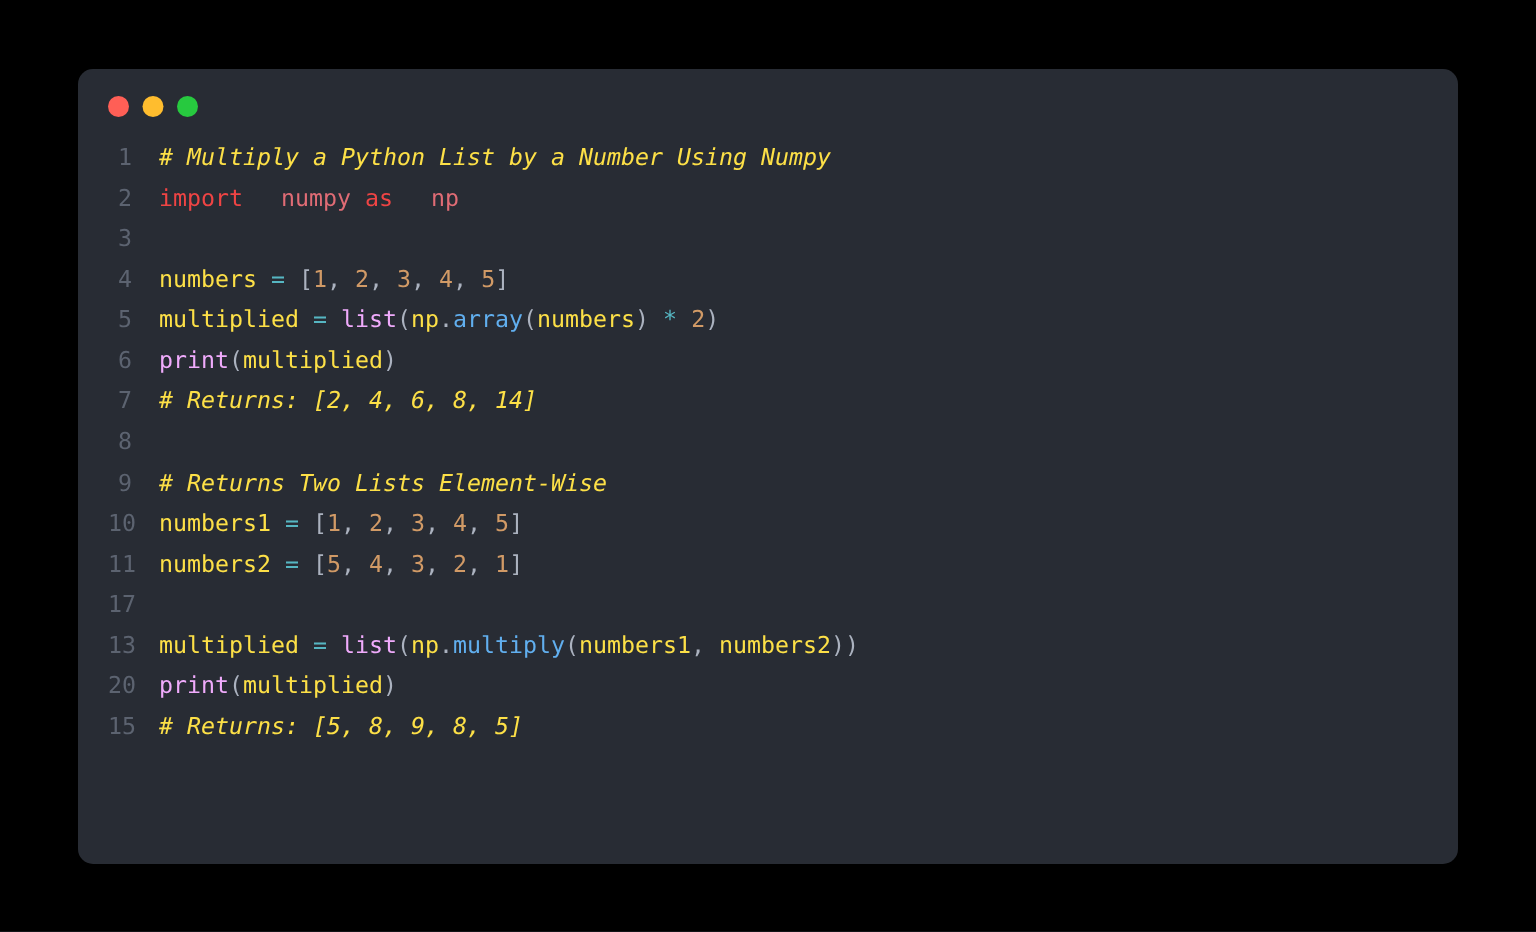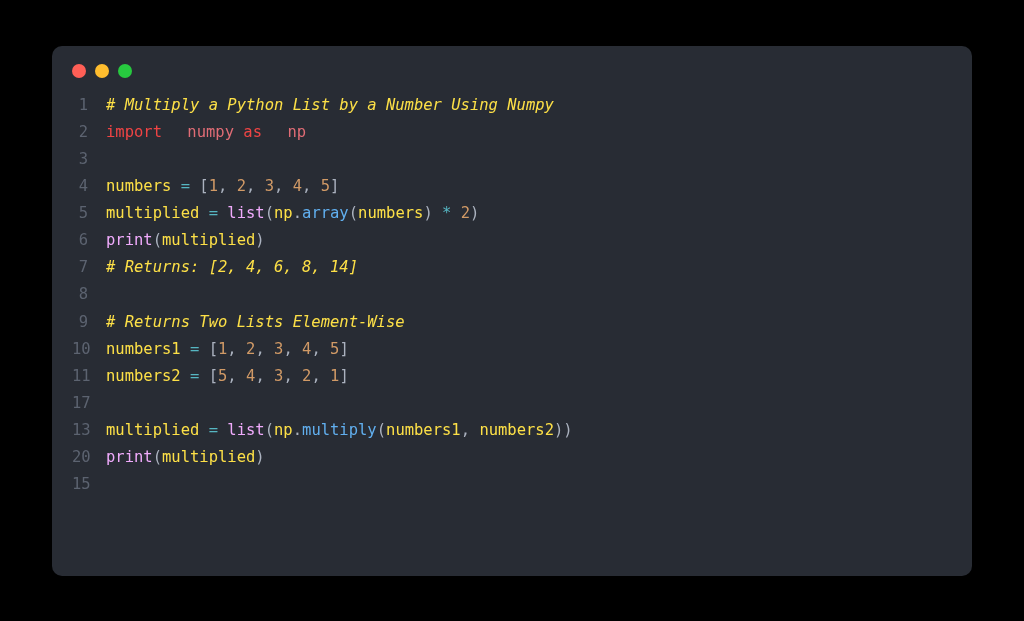--- a/index.html
+++ b/index.html
@@ -85,15 +85,15 @@
       <div class="line"><span class="lineno">5</span><span class="code"><span class="c-var">multiplied</span><span class="c-punc"> </span><span class="c-op">=</span><span class="c-punc"> </span><span class="c-builtin">list</span><span class="c-punc">(</span><span class="c-var">np</span><span class="c-punc">.</span><span class="c-func">array</span><span class="c-punc">(</span><span class="c-var">numbers</span><span class="c-punc">) </span><span class="c-op">*</span><span class="c-punc"> </span><span class="c-num">2</span><span class="c-punc">)</span></span></div>
       <div class="line"><span class="lineno">6</span><span class="code"><span class="c-builtin">print</span><span class="c-punc">(</span><span class="c-var">multiplied</span><span class="c-punc">)</span></span></div>
       <div class="line"><span class="lineno">7</span><span class="code"><span class="c-comment"># Returns: [2, 4, 6, 8, 14]</span></span></div>
       <div class="line"><span class="lineno">8</span><span class="code">&nbsp;</span></div>
       <div class="line"><span class="lineno">9</span><span class="code"><span class="c-comment"># Returns Two Lists Element-Wise</span></span></div>
       <div class="line"><span class="lineno">10</span><span class="code"><span class="c-var">numbers1</span><span class="c-punc"> </span><span class="c-op">=</span><span class="c-punc"> [</span><span class="c-num">1</span><span class="c-punc">, </span><span class="c-num">2</span><span class="c-punc">, </span><span class="c-num">3</span><span class="c-punc">, </span><span class="c-num">4</span><span class="c-punc">, </span><span class="c-num">5</span><span class="c-punc">]</span></span></div>
       <div class="line"><span class="lineno">11</span><span class="code"><span class="c-var">numbers2</span><span class="c-punc"> </span><span class="c-op">=</span><span class="c-punc"> [</span><span class="c-num">5</span><span class="c-punc">, </span><span class="c-num">4</span><span class="c-punc">, </span><span class="c-num">3</span><span class="c-punc">, </span><span class="c-num">2</span><span class="c-punc">, </span><span class="c-num">1</span><span class="c-punc">]</span></span></div>
       <div class="line"><span class="lineno">17</span><span class="code">&nbsp;</span></div>
       <div class="line"><span class="lineno">13</span><span class="code"><span class="c-var">multiplied</span><span class="c-punc"> </span><span class="c-op">=</span><span class="c-punc"> </span><span class="c-builtin">list</span><span class="c-punc">(</span><span class="c-var">np</span><span class="c-punc">.</span><span class="c-func">multiply</span><span class="c-punc">(</span><span class="c-var">numbers1</span><span class="c-punc">, </span><span class="c-var">numbers2</span><span class="c-punc">))</span></span></div>
       <div class="line"><span class="lineno">20</span><span class="code"><span class="c-builtin">print</span><span class="c-punc">(</span><span class="c-var">multiplied</span><span class="c-punc">)</span></span></div>
-      <div class="line"><span class="lineno">15</span></div>
+      <div class="line"><span class="lineno">15</span><span class="code"><span class="c-comment"># Returns: [5, 8, 9, 8, 5]</span></span></div>
     </div>
 </div>
 
 </body></html>

